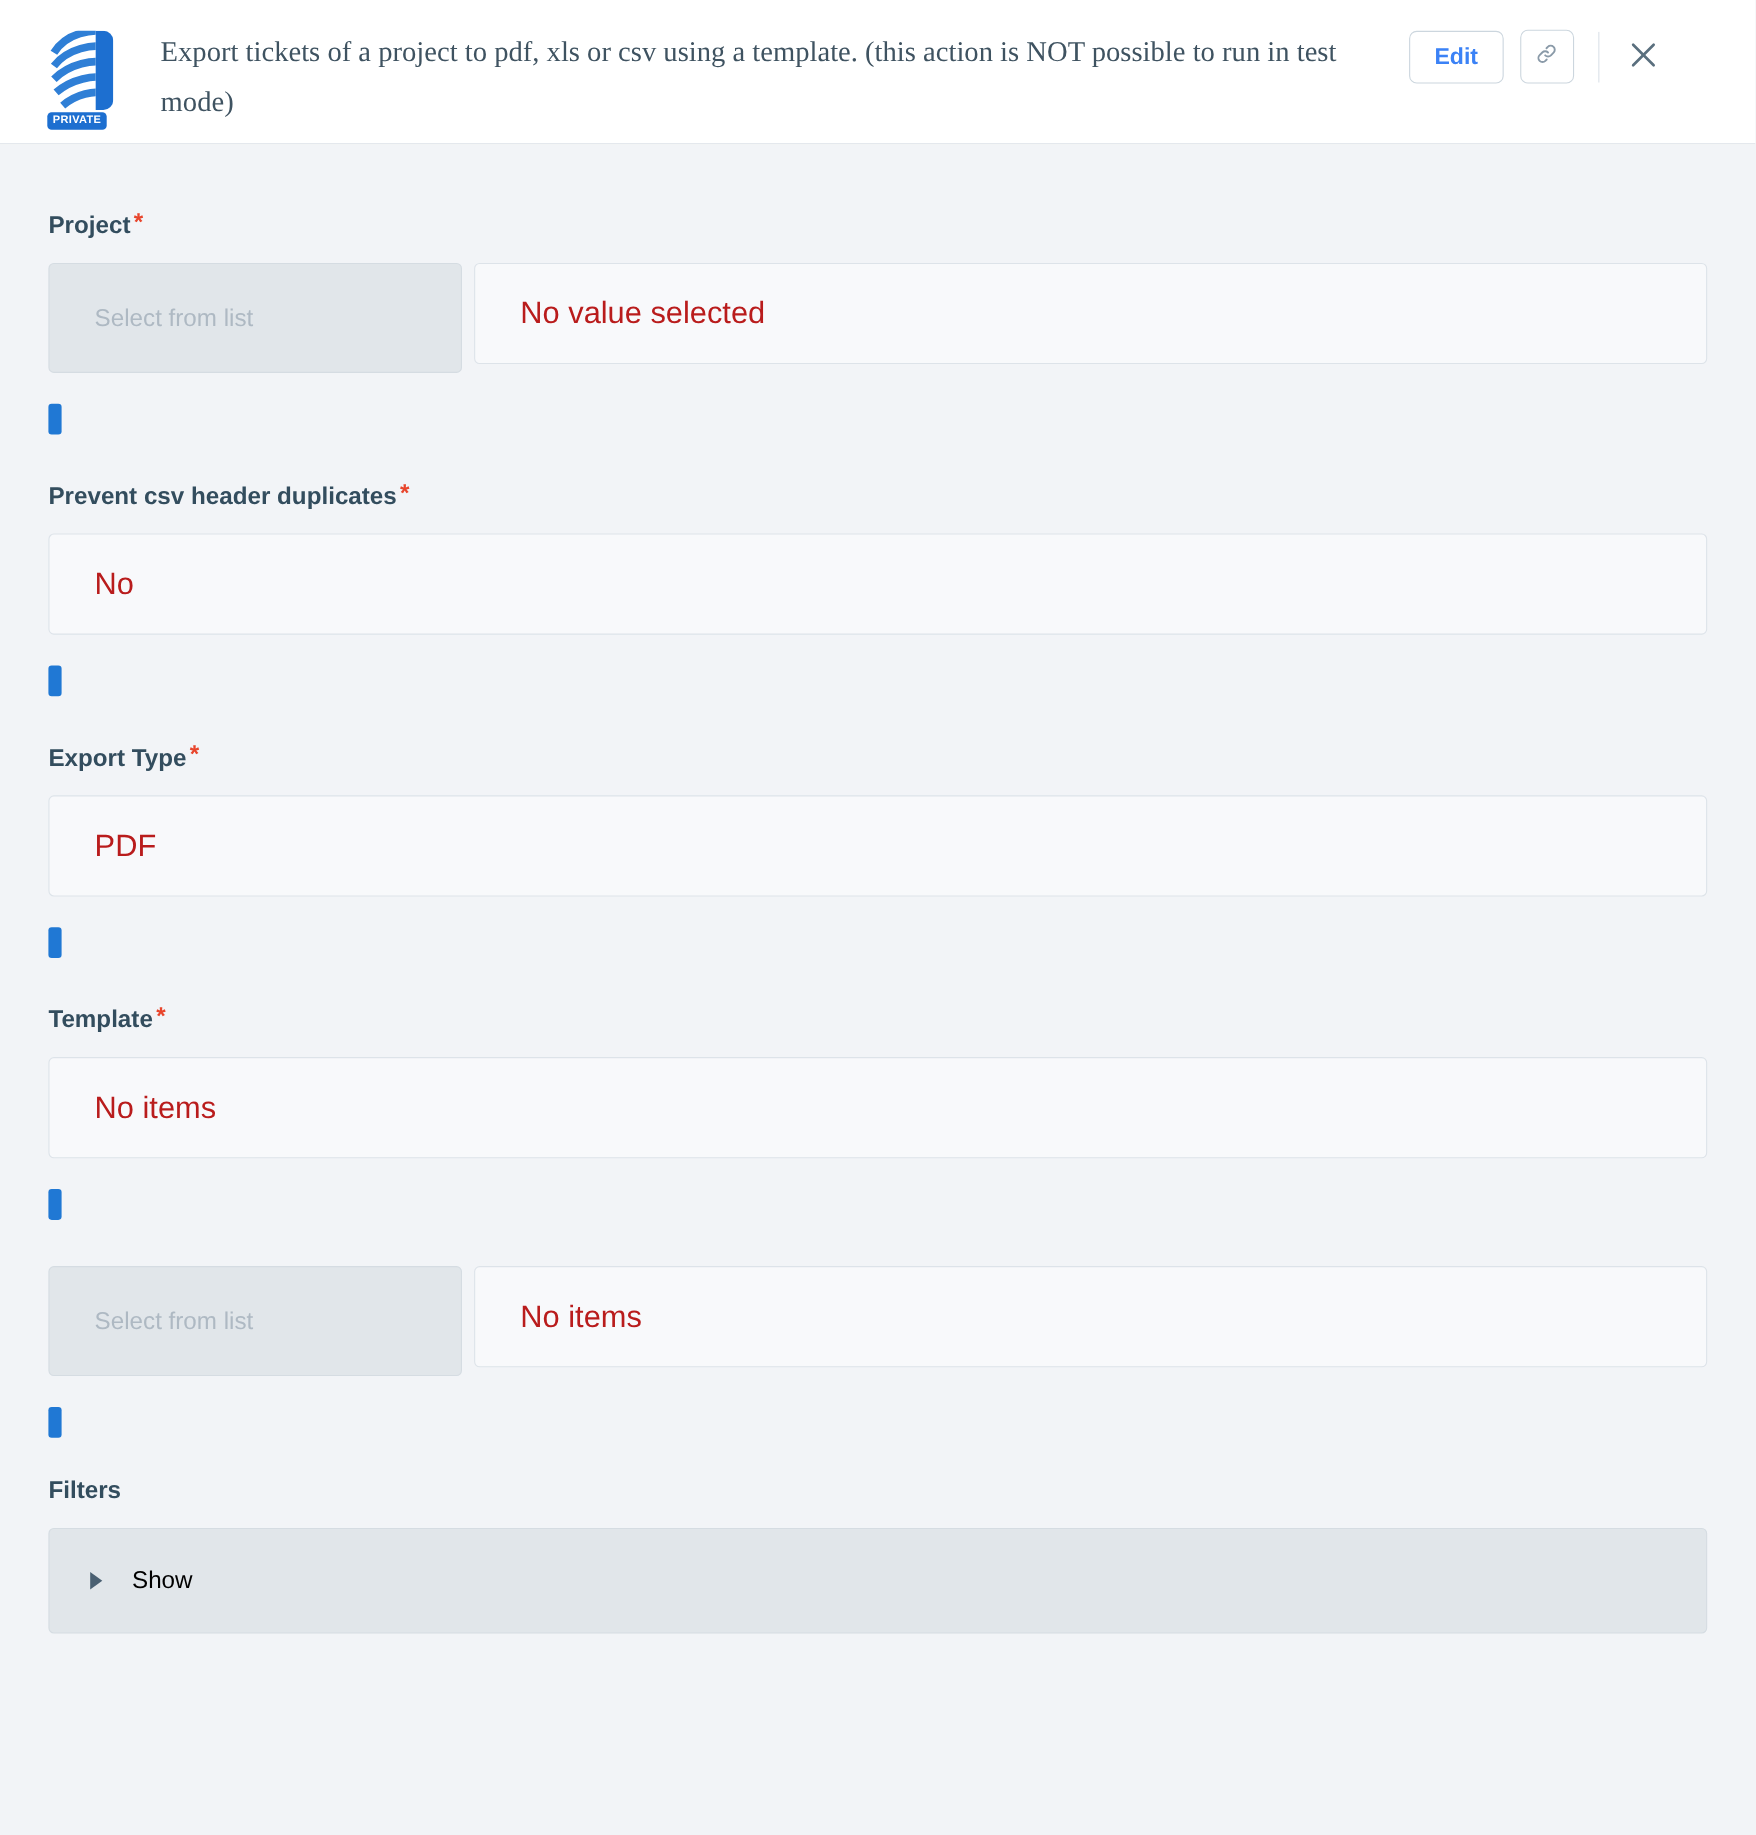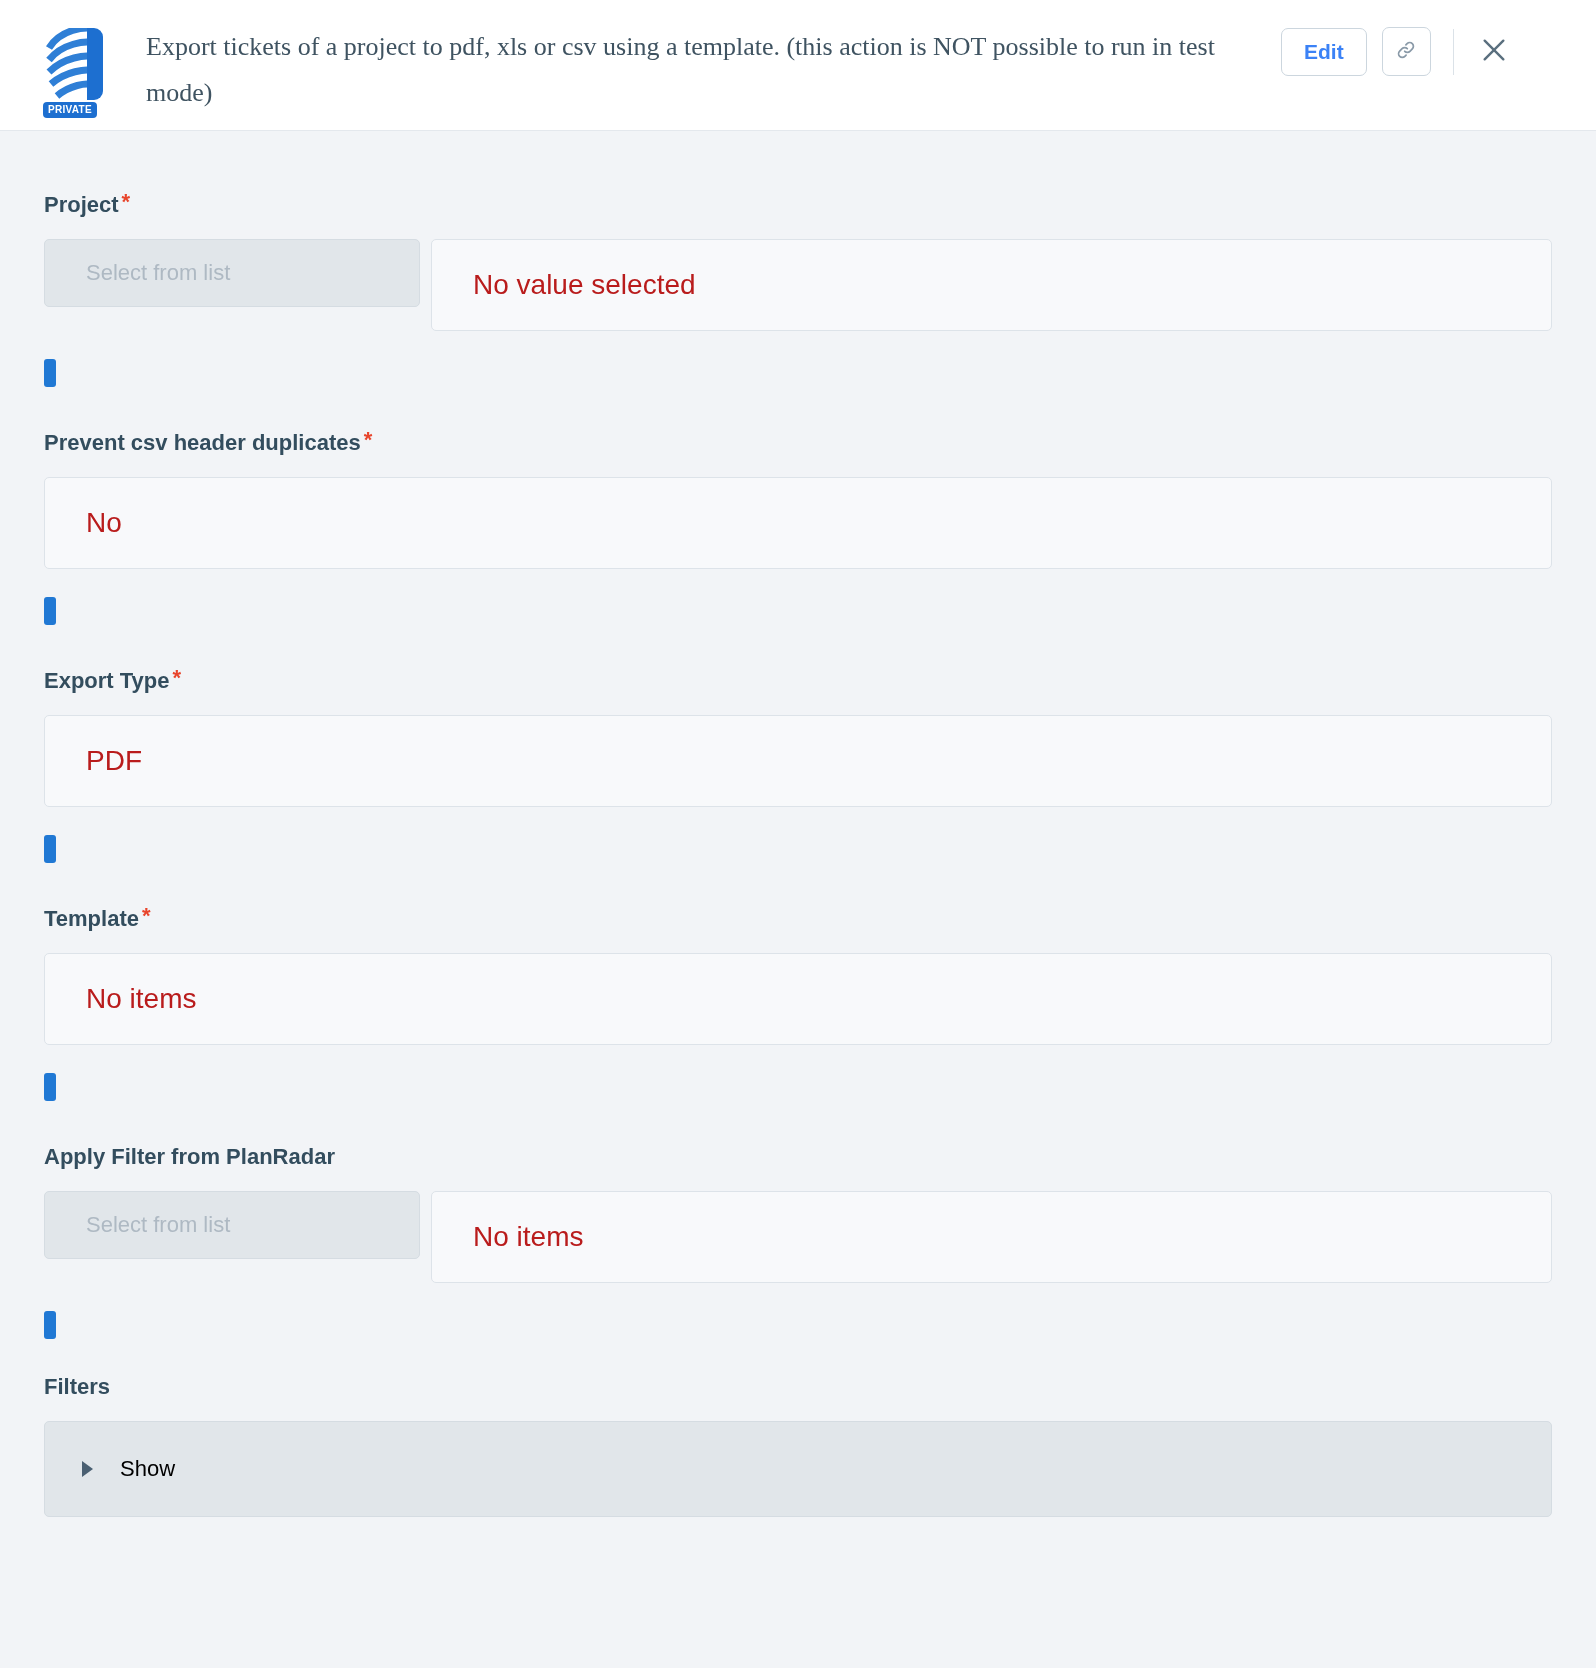--- a/index.html
+++ b/index.html
@@ -129,21 +129,21 @@
     font-weight: bold;
     margin-left: 3px;
     vertical-align: top;
     line-height: 22px;
   }
 
   .control-row { display: flex; align-items: stretch; }
 
   .select-btn {
     width: 376px;
-    height: 68px;
+    height: 100px;
     background: #e1e6ea;
     border: 1px solid #d5dce2;
     border-radius: 5px;
     display: flex;
     align-items: center;
     padding-left: 41px;
     color: #aeb9c3;
     font-size: 22px;
     cursor: pointer;
     font-family: "Liberation Sans", sans-serif;
@@ -288,23 +288,20 @@
     <div class="field-label">
       <span>Template</span><span class="req-star">*</span>
     </div>
     <div class="control-row" style="margin-top:20px;">
       <div class="value-box full">No items</div>
     </div>
     <div class="marker" style="margin-top:28px;"></div>
   </div>
 
   <div class="field-group" style="margin-top:42px;">
-    <div class="field-label">
-      <span>Apply Filter from PlanRadar</span><span class="req-star"></span>
-    </div>
     <div class="control-row" style="margin-top:20px;">
       <div class="select-btn">Select from list</div>
       <div class="value-box">No items</div>
     </div>
     <div class="marker" style="margin-top:28px;"></div>
   </div>
 
   <div class="field-group" style="margin-top:34px;">
     <div class="field-label">
       <span>Filters</span>

